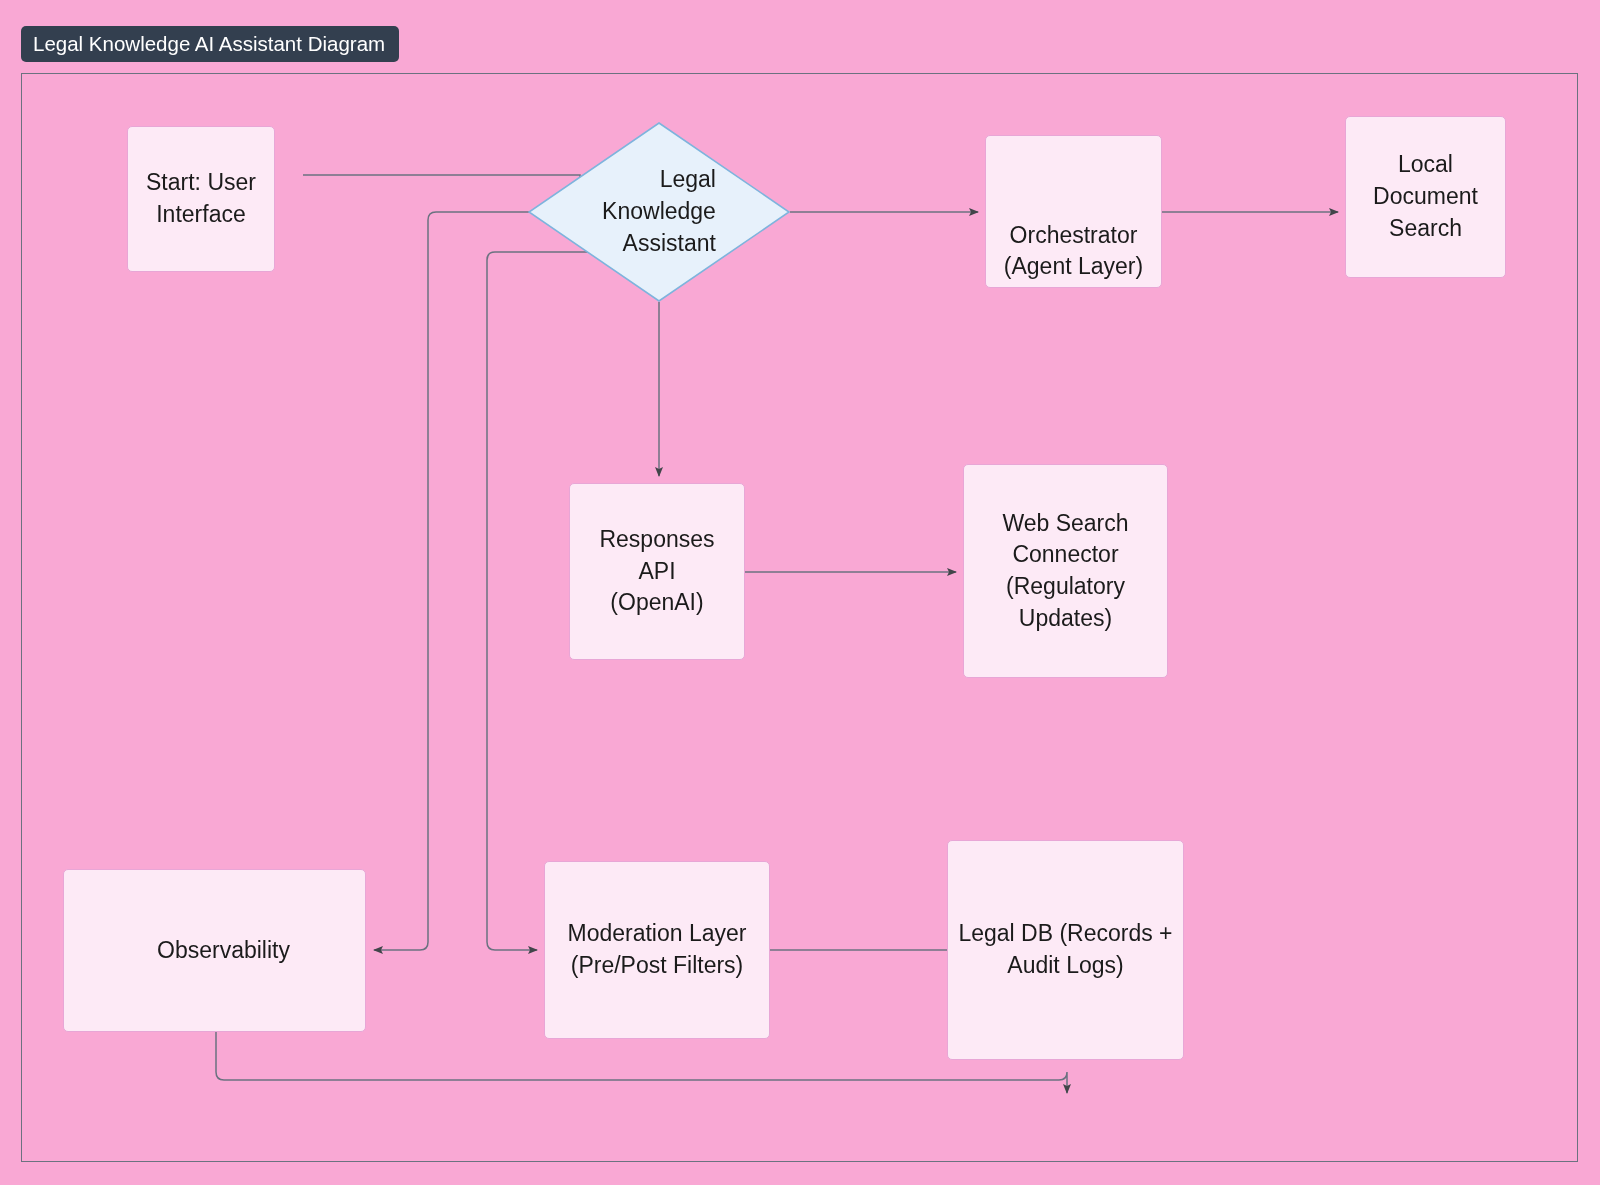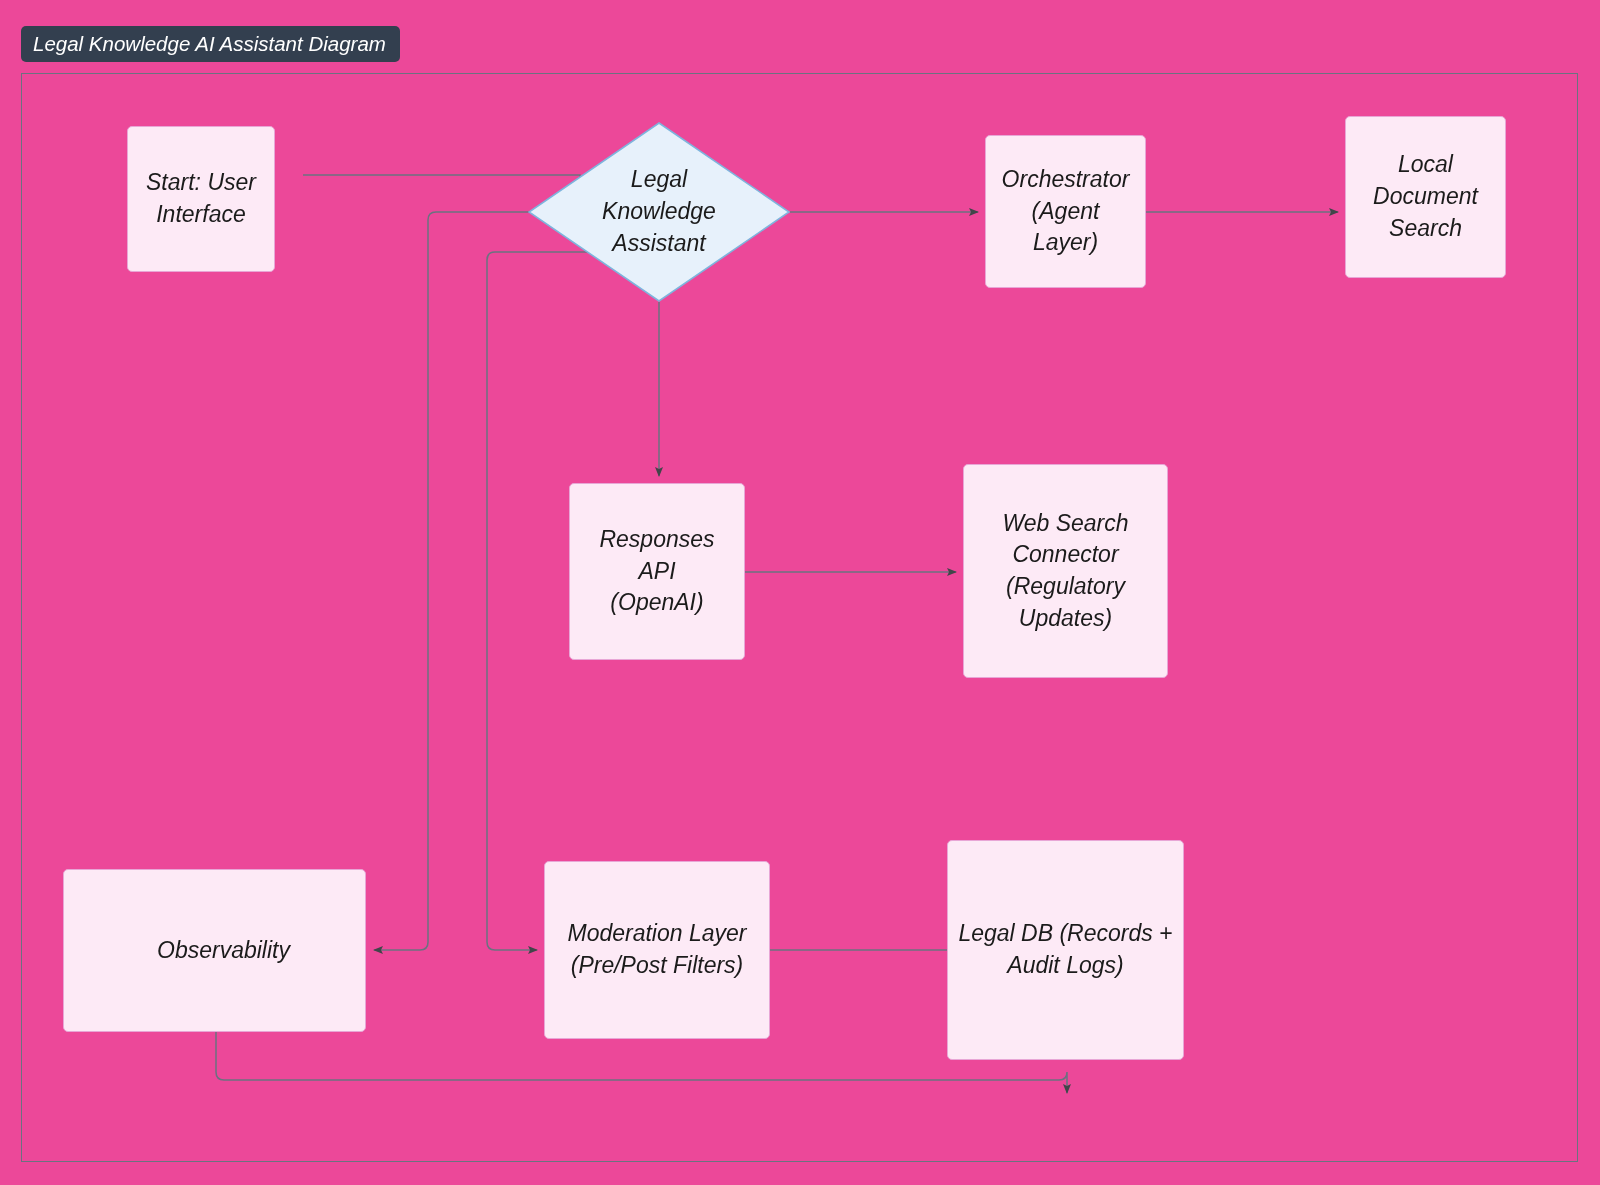--- a/index.html
+++ b/index.html
@@ -8,23 +8,22 @@
     background: #ffffff;
   }
   body {
     font-family: "Liberation Sans", sans-serif;
     -webkit-font-smoothing: antialiased;
   }
   #canvas {
     position: relative;
     width: 1600px;
     height: 1185px;
-    background: #ec4899;
+    background: #f9a8d4;
     overflow: hidden;
-    font-style: italic;
   }
   
   #diagram-title {
     position: absolute;
     left: 21px;
     top: 26px;
     height: 36px;
     display: flex;
     align-items: center;
     padding: 0 14px 0 12px;
@@ -79,20 +78,21 @@
   }
   .node-label {
     white-space: pre-line;
     display: block;
   }
   
   .node.diamond {
     background: transparent;
     border: none;
     padding: 0;
+    text-align: right;
   }
   .diamond-shape {
     position: absolute;
     left: 0;
     top: 0;
     width: 100%;
     height: 100%;
     z-index: -1;
   }
   .node.diamond .node-label {
@@ -142,21 +142,21 @@
 
   <div class="node diamond" style="left:528px; top:122px; width:262px; height:180px;">
     <svg class="diamond-shape" viewBox="0 0 262 180" preserveAspectRatio="none">
       <polygon points="131,1 261,90 131,179 1,90" fill="#e7f1fb" stroke="#7eb4dd" stroke-width="1.6"></polygon>
     </svg>
     <span class="node-label">Legal
 Knowledge
 Assistant</span>
   </div>
 
-  <div class="node rect" style="left:985px; top:135px; width:161px; height:153px;">
+  <div class="node rect" style="left:985px; top:135px; width:177px; height:153px;align-items:flex-end;">
     <span class="node-label">Orchestrator
 (Agent Layer)</span>
   </div>
 
   <div class="node rect" style="left:1345px; top:116px; width:161px; height:162px;">
     <span class="node-label">Local
 Document
 Search</span>
   </div>
 

